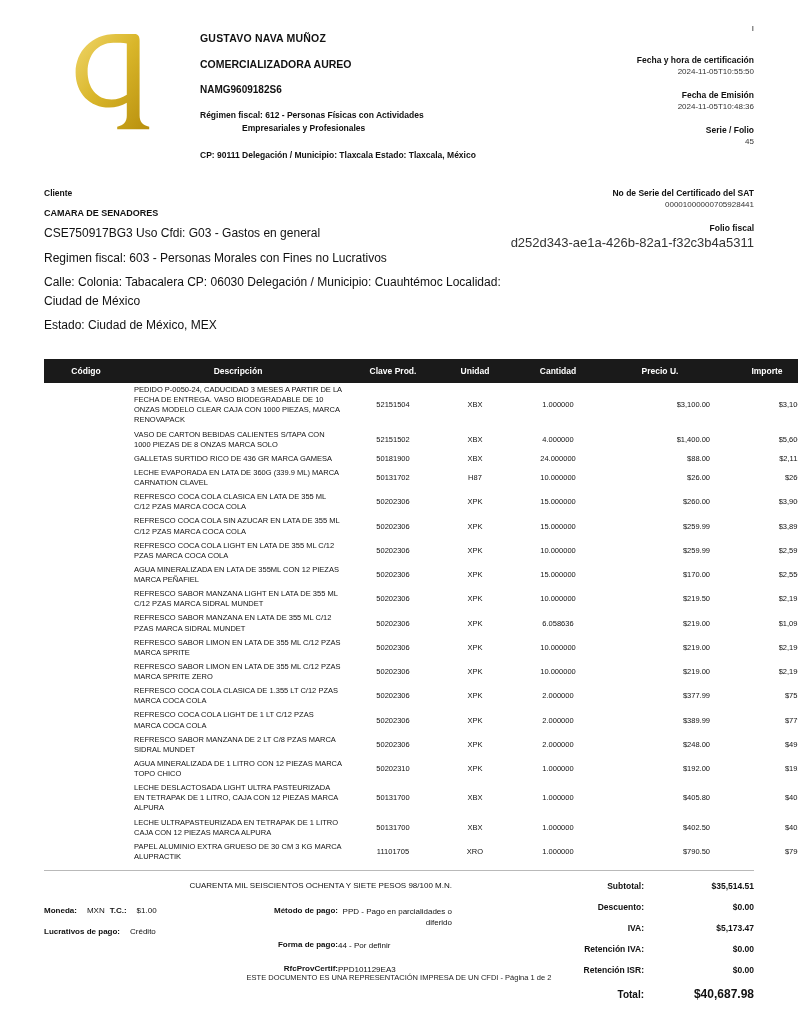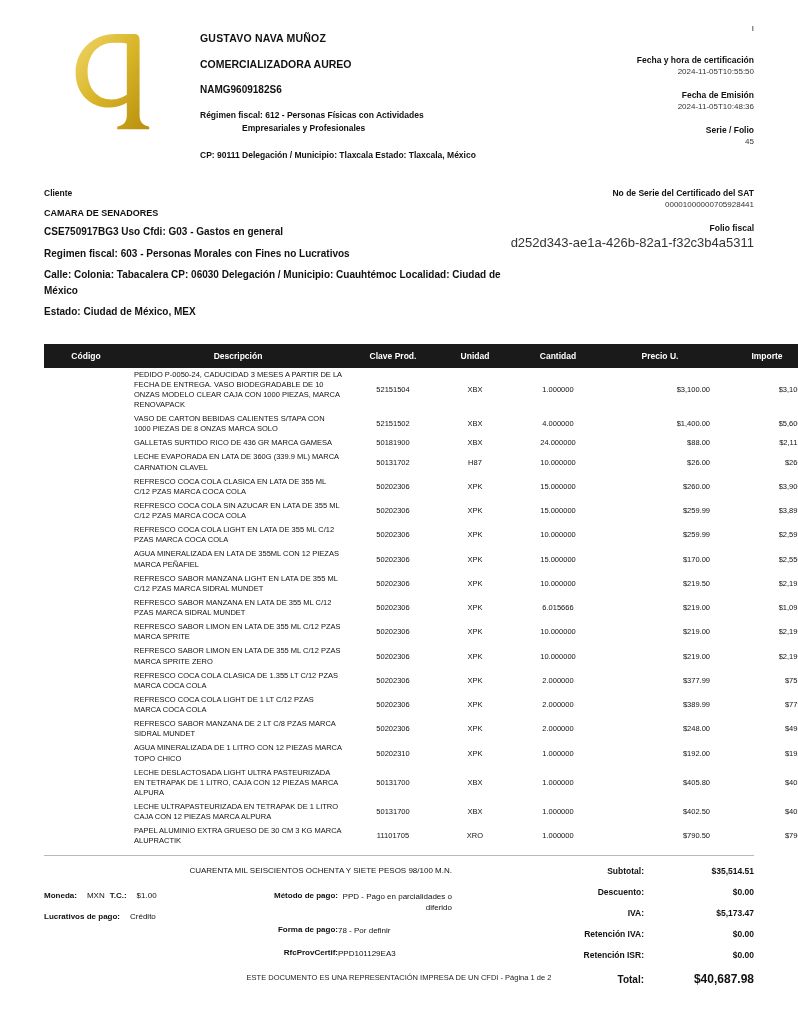--- a/index.html
+++ b/index.html
@@ -116,22 +116,22 @@
     font-size: 8.5px;
     font-weight: bold;
     margin-bottom: 10px;
   }
   .client-name {
     font-size: 9px;
     font-weight: bold;
     margin-bottom: 6px;
   }
   .client-line {
-    font-size: 10px;
-    font-weight: bold;
+    font-size: 12px;
+    font-weight: normal;
     line-height: 1.55;
     margin-bottom: 6px;
   }
   .client-right {
     width: 250px;
     flex: 0 0 250px;
     text-align: right;
   }
 
   
@@ -425,21 +425,21 @@
             <td class="unidad">XPK</td>
             <td class="cant">10.000000</td>
             <td class="precio">$219.50</td>
             <td class="importe">$2,195.00</td>
           </tr>
           <tr>
             <td class="codigo"></td>
             <td class="desc">REFRESCO SABOR MANZANA EN LATA DE 355 ML C/12 PZAS MARCA SIDRAL MUNDET</td>
             <td class="clave">50202306</td>
             <td class="unidad">XPK</td>
-            <td class="cant">6.015666</td>
+            <td class="cant">6.058636</td>
             <td class="precio">$219.00</td>
             <td class="importe">$1,095.00</td>
           </tr>
           <tr>
             <td class="codigo"></td>
             <td class="desc">REFRESCO SABOR LIMON EN LATA DE 355 ML C/12 PZAS MARCA SPRITE</td>
             <td class="clave">50202306</td>
             <td class="unidad">XPK</td>
             <td class="cant">10.000000</td>
             <td class="precio">$219.00</td>
@@ -541,21 +541,21 @@
           </div>
         </div>
 
         <div class="pay-col-b">
           <div class="pay-row-b">
             <span class="pay-label-b">Método de pago:</span>
             <span class="pay-val-b">PPD - Pago en parcialidades o diferido</span>
           </div>
           <div class="pay-row-b">
             <span class="pay-label-b">Forma de pago:</span>
-            <span class="pay-val-b">78 - Por definir</span>
+            <span class="pay-val-b">44 - Por definir</span>
           </div>
           <div class="pay-row-b">
             <span class="pay-label-b">RfcProvCertif:</span>
             <span class="pay-val-b">PPD101129EA3</span>
           </div>
         </div>
       </div>
     </div>
 
     <div class="footer-right">

